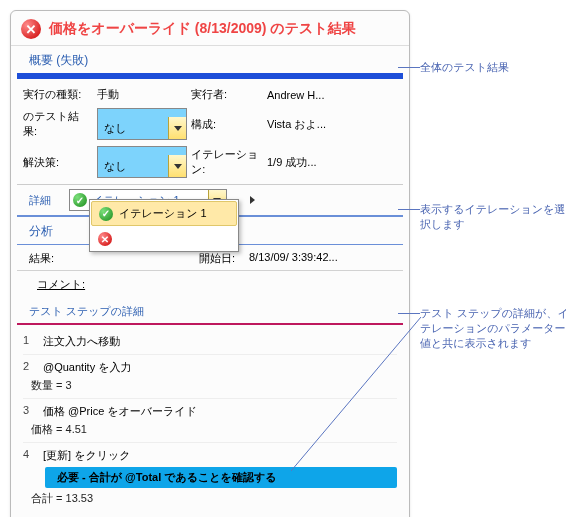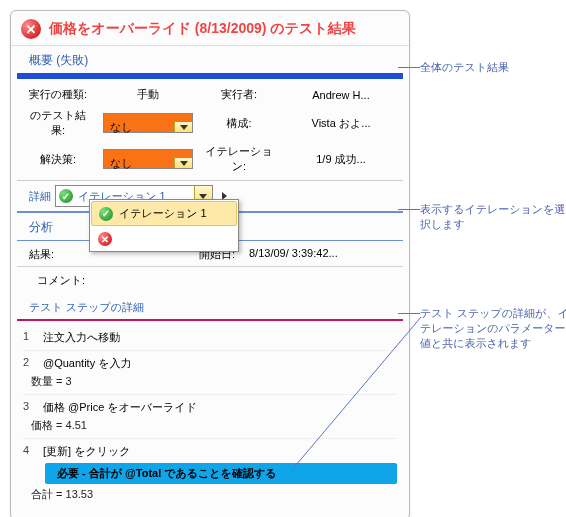--- a/index.html
+++ b/index.html
@@ -45,49 +45,48 @@
   .section-title {
     color: #2a5db0;
     font-size: 12px;
     padding: 6px 12px 4px 12px;
     border-bottom: 6px solid #1d4ed8;
     margin: 0 6px;
   }
   .kv-grid {
     display: grid;
     grid-template-columns: 70px 90px 72px 1fr;
-    gap: 6px 10px;
+    gap: 6px 4px;
     padding: 8px 12px 6px 12px;
     align-items: center;
-    text-align: center;
   }
   .kv-label { color: #000; }
   .kv-val   { color: #000; overflow: hidden; text-overflow: ellipsis; white-space: nowrap; }
   .dd {
     display: inline-flex; align-items: center;
-    border: 1px solid #888; background: #f97316;
-    height: 20px; padding: 8px 0 0 6px;
+    border: 1px solid #888; background: #7dd3fc;
+    height: 32px; padding: 8px 0 0 6px;
     font-size: 11px; min-width: 70px;
     position: relative;
   }
   .dd .btn {
     width: 18px; height: 100%;
     background: linear-gradient(#fff7cc,#ffe070);
     border-left: 1px solid #b8a23a;
     display:flex;align-items:center;justify-content:center;
     margin-left:auto;
   }
   .tri-down {
     width:0;height:0;border-left:4px solid transparent;border-right:4px solid transparent;border-top:5px solid #333;
   }
   .tri-right {
     width:0;height:0;border-top:4px solid transparent;border-bottom:4px solid transparent;border-left:5px solid #333;
   }
   .detail-row {
-    display:flex; align-items:center; gap:4px;
+    display:flex; align-items:center; gap:18px;
     padding: 4px 12px 4px 12px;
     border-top:1px solid #ccc;
     border-bottom: 2px solid #6a8fd8;
     margin: 0 6px;
     color:#2a5db0;
   }
   .iter-dd {
     display:flex;align-items:center;
     border:1px solid #888;background:#fff;
     height:22px;
@@ -121,21 +120,21 @@
     border-bottom:1px solid #6a8fd8;
     margin:0 6px;
   }
   .result-row {
     display:grid;
     grid-template-columns: 50px 120px 50px 1fr;
     padding:6px 12px 4px 12px;
     border-bottom:1px solid #d2d2d2;
     margin:0 6px;
   }
-  .comment-row { display:flex; gap:6px; padding:6px 12px 6px 26px; align-items:flex-end;}
+  .comment-row { display:flex; gap:6px; padding:6px 12px 6px 26px; align-items:flex-end;text-decoration:underline;}
   .steps-title {
     color:#2a5db0;
     padding:6px 12px 4px 12px;
     border-bottom:2px solid #be185d;
     margin:0 6px;
   }
   .steps { padding: 4px 12px 4px 12px; }
   .step { padding:5px 0 5px 0; border-bottom:1px solid #eee; }
   .step:last-child { border-bottom:none; }
   .step-line { display:flex; gap:8px; }

